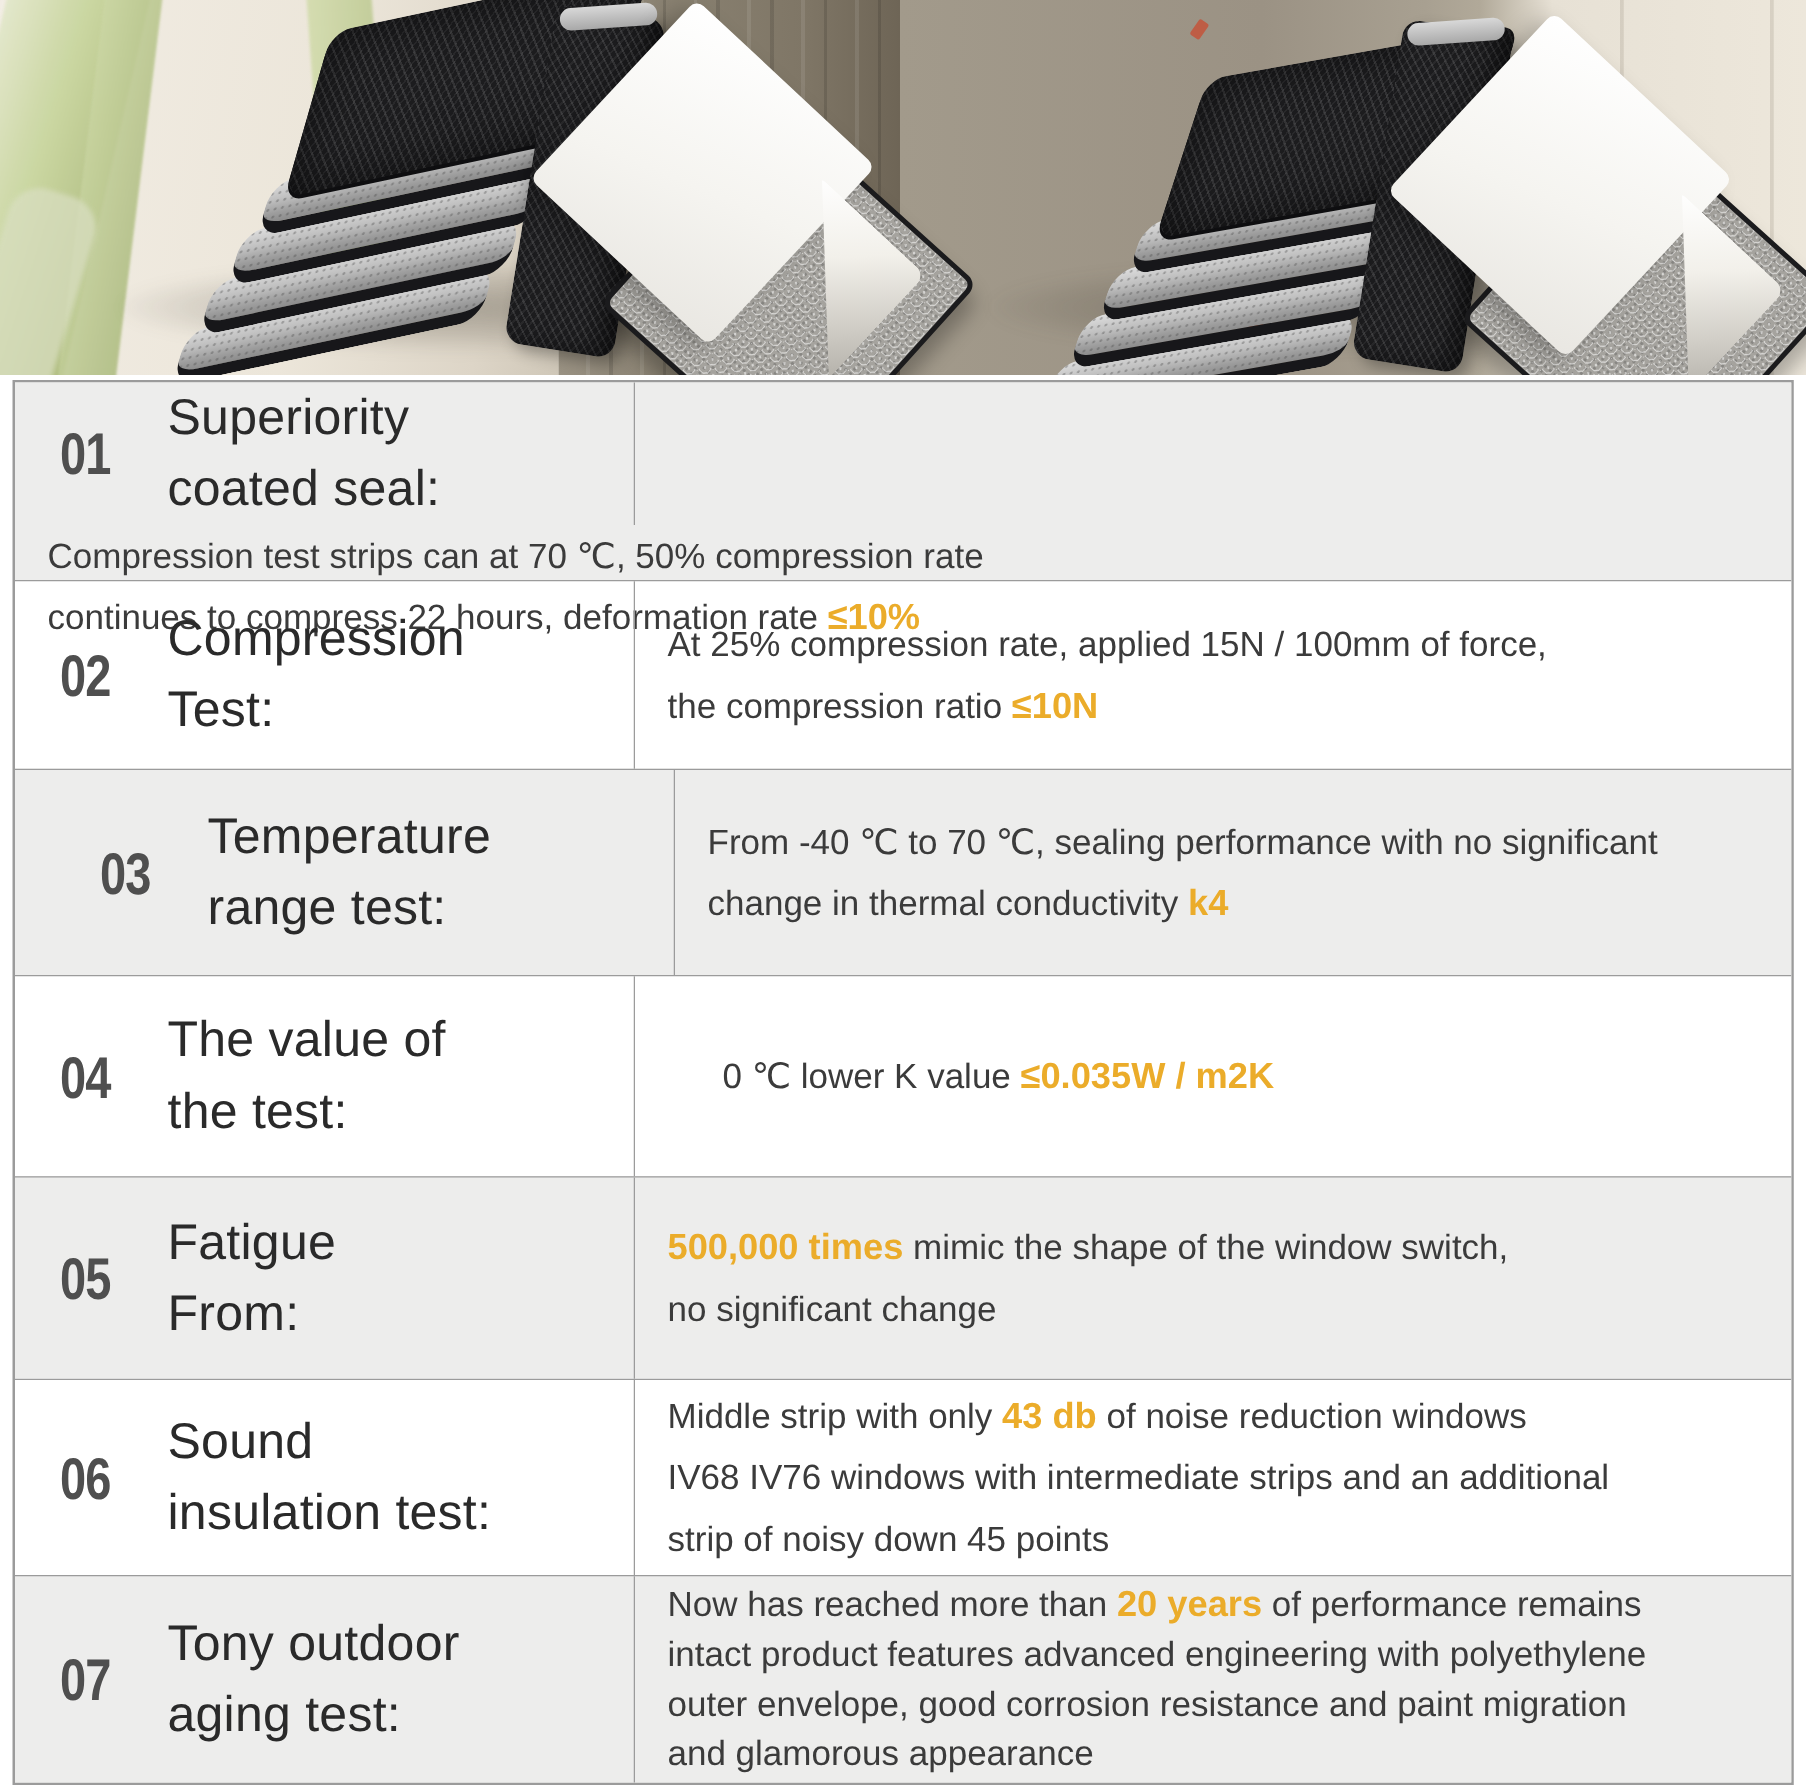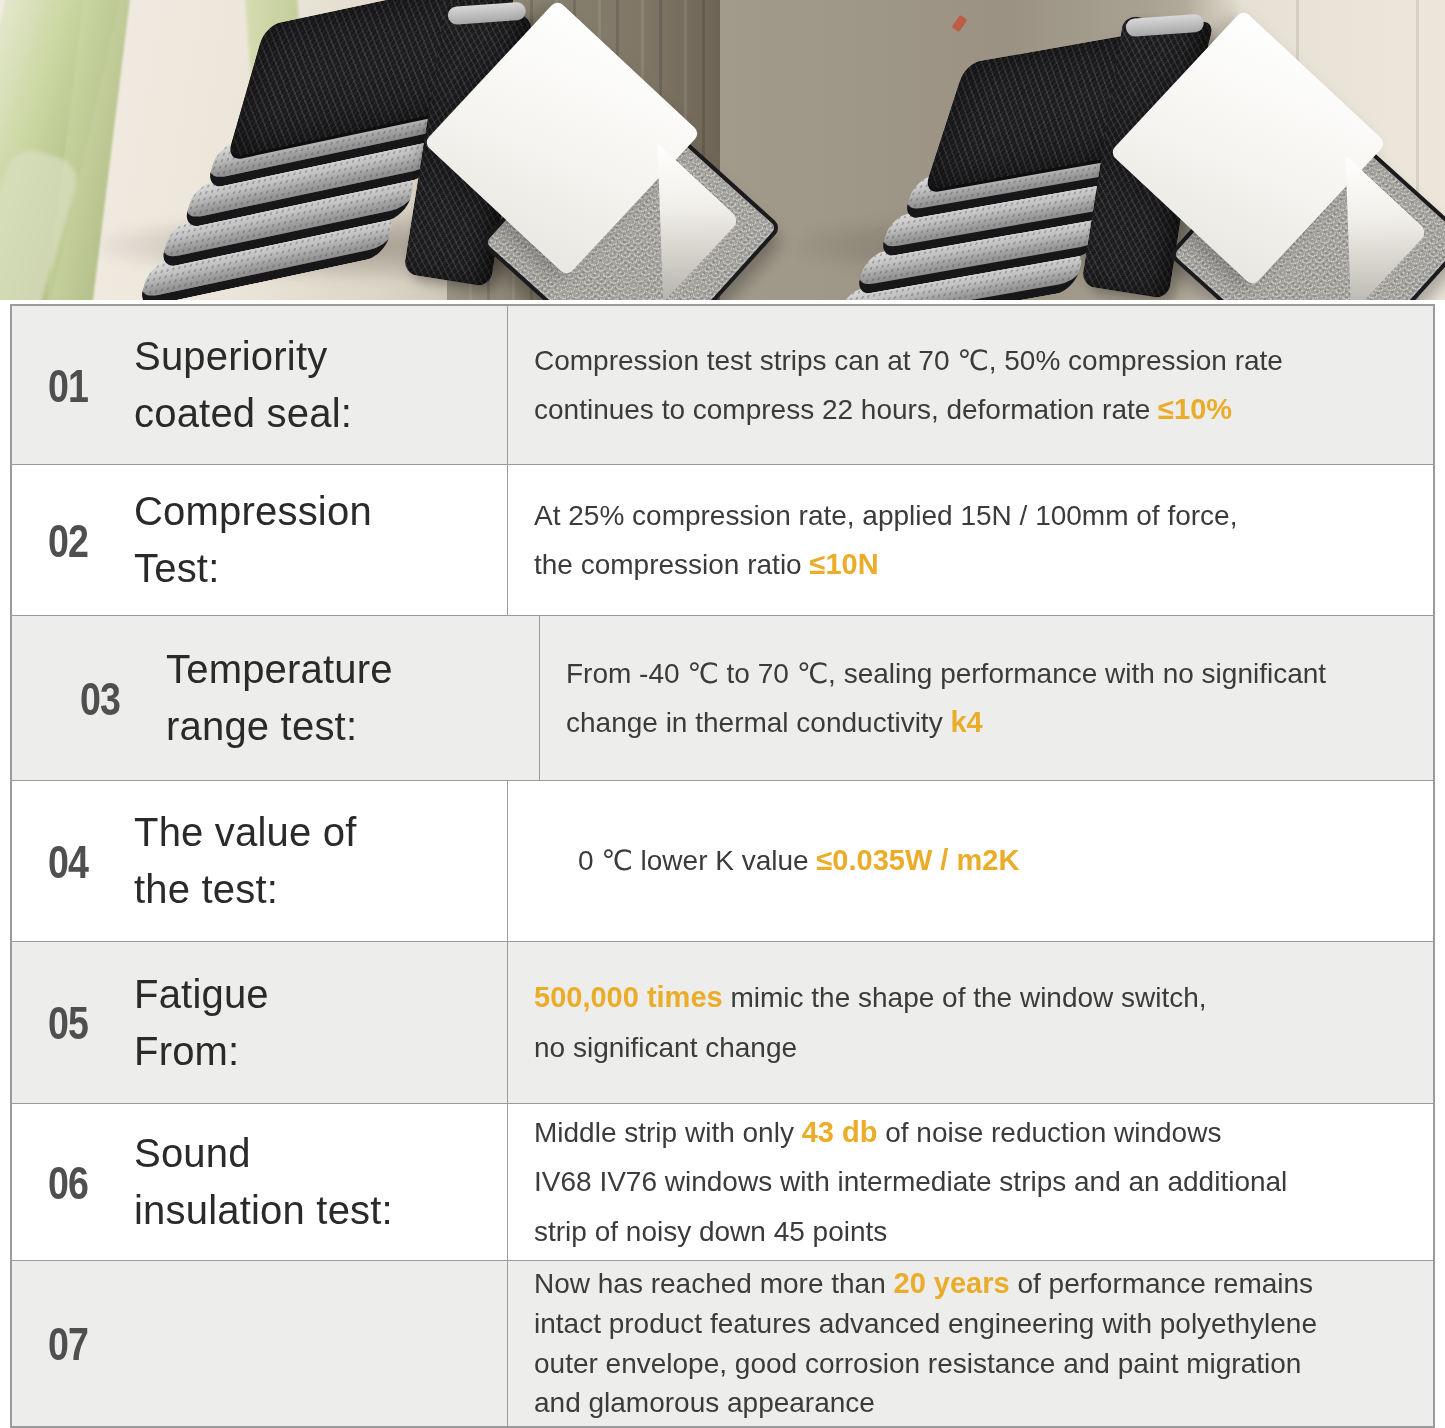--- a/index.html
+++ b/index.html
@@ -129,21 +129,21 @@
       </div>
     </div>
     <div class="upright pad-texture"></div>
     <div class="sheet-gray"></div>
     <div class="sheet-white"></div>
     <div class="curl"></div>
   </div>
 </div>
 
 <div class="spec-table">
-    <div class="row shaded" style="height: 158px;">
+    <div class="row shaded" style="height: 158px; flex-direction: column;">
       <div class="cell-left">
         <span class="num">01</span>
         <span class="title">Superiority
 coated seal:</span>
       </div>
       <div class="cell-right">
         <span class="txt"><span class="seg">Compression test strips can at 70 ℃, 50% compression rate
 continues to compress 22 hours, deformation rate </span><span class="hl">≤10%</span></span>
       </div>
     </div>
@@ -198,20 +198,22 @@
       </div>
       <div class="cell-right">
         <span class="txt"><span class="seg">Middle strip with only </span><span class="hl">43 db</span><span class="seg"> of noise reduction windows
 IV68 IV76 windows with intermediate strips and an additional
 strip of noisy down 45 points</span></span>
       </div>
     </div>
     <div class="row shaded" style="height: 165px;">
       <div class="cell-left">
         <span class="num">07</span>
+        <span class="title">Tony outdoor
+aging test:</span>
       </div>
       <div class="cell-right">
         <span class="txt" style="line-height: 1.42;"><span class="seg">Now has reached more than </span><span class="hl">20 years</span><span class="seg"> of performance remains
 intact product features advanced engineering with polyethylene
 outer envelope, good corrosion resistance and paint migration
 and glamorous appearance</span></span>
       </div>
     </div>
   </div>
 

